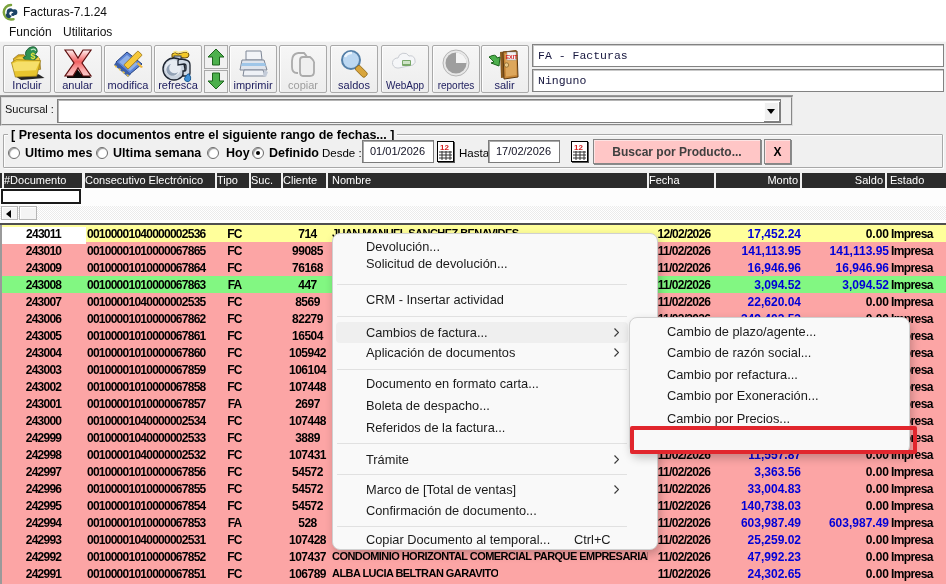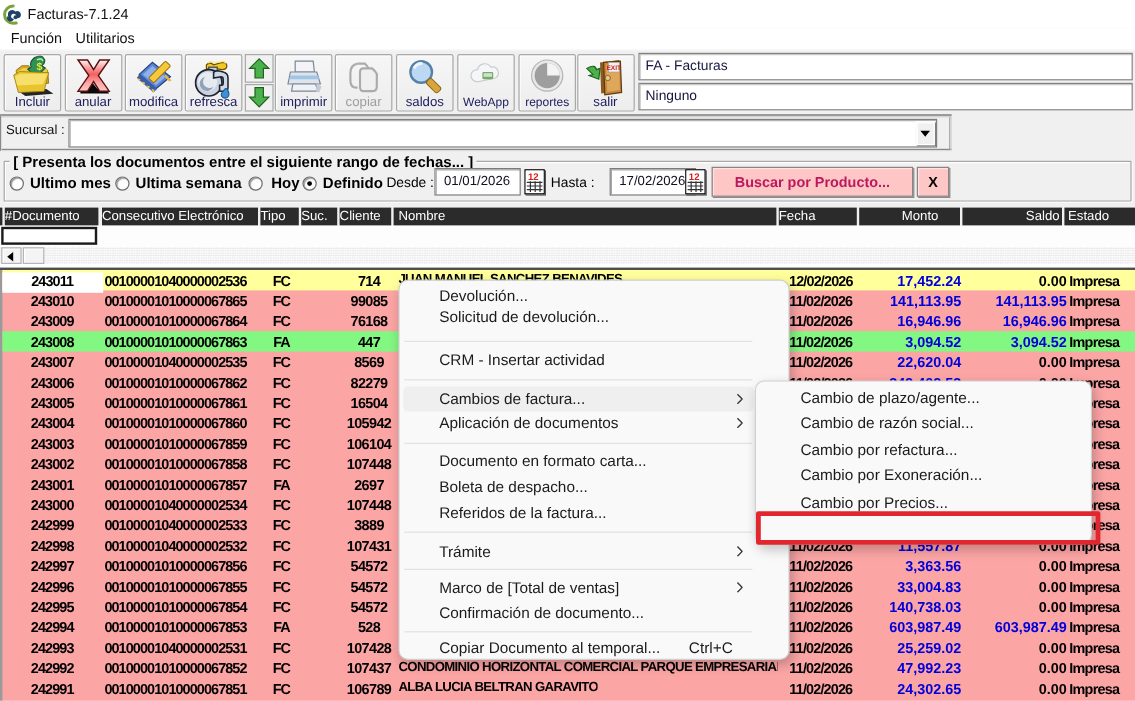--- a/index.html
+++ b/index.html
@@ -11,37 +11,37 @@
 #menubar span.m1{position:absolute;left:9px;top:1px}
 #menubar span.m2{position:absolute;left:63px;top:1px}
 
 #toolbar{position:absolute;left:0;top:41px;width:946px;height:54px;background:#f0f0f0;border-top:1px solid #fafafa}
 .tbtn{position:absolute;top:45px;width:48px;height:48px;background:linear-gradient(#f6f6f6,#ededed);border:1px solid #a9a9a9;border-radius:2px;box-shadow:inset 1px 1px 0 #fdfdfd}
 .tbtn .lbl{position:absolute;bottom:1px;left:0;width:100%;text-align:center;font-size:11px;color:#202060}
 .tbtn .lbl.sm{font-size:10px}
 .tbtn svg{position:absolute;left:50%;top:2px;transform:translateX(-50%)}
 .tbtn.dis .lbl{color:#9d9d9d}
 
-.monobox{position:absolute;left:532px;width:412px;height:23px;background:#fff;border:1px solid #828282;box-shadow:inset 1px 1px 0 #c9c9c9;font-family:Liberation Sans, sans-serif;font-weight:normal;font-size:11.5px;color:#16163e;padding:4px 0 0 5px}
+.monobox{position:absolute;left:532px;width:412px;height:23px;background:#fff;border:1px solid #828282;box-shadow:inset 1px 1px 0 #c9c9c9;font-family:Liberation Mono, monospace;font-weight:normal;font-size:11.5px;color:#16163e;padding:4px 0 0 5px}
 
 #sucpanel{position:absolute;left:0;top:96px;width:793px;height:30px;background:#f0f0f0;border:2px groove #dcdcdc;box-shadow:0 -1px 0 #9a9a9a}
 #suclab{position:absolute;left:5px;top:103px;font-size:11px;color:#111}
 #succombo{position:absolute;left:57px;top:99px;width:724px;height:24px;background:#fff;border:1px solid #7e7e7e;box-shadow:inset 1px 1px 0 #b4b4b4}
 #succbtn{position:absolute;left:763px;top:101px;width:16px;height:20px;background:#f0f0f0;border:1px solid #fff;box-shadow:1px 1px 0 #808080,inset 1px 1px 0 #fdfdfd}
 #succbtn:after{content:"";position:absolute;left:3px;top:7px;border:4px solid transparent;border-top:5px solid #000}
 
 #grp{position:absolute;left:3px;top:134px;width:940px;height:34px;border:1px solid #a8a8a8;box-shadow:inset 1px 1px 0 #fdfdfd, 1px 1px 0 #fdfdfd;border-radius:1px}
 #grplab{position:absolute;left:8px;top:128px;background:#f0f0f0;padding:0 3px;font-size:12.5px;font-weight:bold;color:#000}
 .radio{position:absolute;top:147px;width:12px;height:12px;border-radius:50%;background:#fff;border:1px solid #6c6c6c;box-shadow:inset 1px 1px 1px #9a9a9a}
 .radio.sel:after{content:"";position:absolute;left:3px;top:3px;width:4px;height:4px;border-radius:50%;background:#000}
 .rlab{position:absolute;top:146px;font-size:12.5px;font-weight:bold;color:#000}
 .dlab{position:absolute;top:147px;font-size:11.5px;color:#000}
 .dinput{position:absolute;top:140px;width:72px;height:23px;background:#fff;border:1px solid #7b7b7b;box-shadow:inset 1px 1px 0 #a9a9a9;font-size:11px;color:#101022;padding:4px 0 0 7px}
 .calbtn{position:absolute;top:141px;width:17px;height:21px;background:#fff;border:1px solid #000;box-shadow:1px 1px 0 #555}
-#pinkbtn{position:absolute;left:593px;top:139px;width:168px;height:25px;background:#ffc6c6;border:1px solid #868686;box-shadow:inset 1px 1px 0 #fde3e3,1px 1px 0 #8a8a8a;text-align:center;font-size:12px;font-weight:bold;color:#be185d;padding-top:5px}
+#pinkbtn{position:absolute;left:593px;top:139px;width:168px;height:25px;background:#ffc6c6;border:1px solid #868686;box-shadow:inset 1px 1px 0 #fde3e3,1px 1px 0 #8a8a8a;text-align:center;font-size:12px;font-weight:bold;color:#404040;padding-top:5px}
 #xbtn{position:absolute;left:764px;top:139px;width:27px;height:25px;background:#ffc6c6;border:1px solid #868686;box-shadow:inset 1px 1px 0 #fde3e3,1px 1px 0 #8a8a8a;text-align:center;font-size:12px;font-weight:bold;color:#000;padding-top:5px}
 
 .hd{position:absolute;top:173px;height:15px;background:#2b2b2b;color:#fff;font-size:11px;white-space:nowrap;overflow:hidden;padding-top:1px}
 .hd.ctr{text-align:left}
 .hd.rgt{text-align:right}
 
 #filterrow{position:absolute;left:0;top:188px;width:946px;height:18px;background:#fdfdfd}
 #searchbox{position:absolute;left:1px;top:189px;width:80px;height:15px;background:#fff;border:2px solid #1a1a1a}
 #hscroll{position:absolute;left:0;top:206px;width:946px;height:14px;background:repeating-conic-gradient(#ffffff 0% 25%,#ebebeb 0% 50%) 0 0/2px 2px}
 #hsb1{position:absolute;left:1px;top:206px;width:17px;height:14px;background:#f4f4f4;border:1px solid #b5b5b5;box-shadow:inset 1px 1px 0 #fff}
@@ -237,37 +237,37 @@
 <div class="rlab" style="left:269px">Definido</div>
 
 <div class="dlab" style="left:322px">Desde :</div>
 <div class="dinput" style="left:362px">01/01/2026</div>
 <div class="calbtn" style="left:437px"><svg width="15" height="19" viewBox="0 0 15 19">
       <rect x="0" y="0" width="15" height="19" fill="#fff"></rect>
       <text x="2" y="8" font-size="8" font-weight="bold" fill="#d42020">12</text>
       <path d="M1 10 h13 M1 13 h13 M1 16 h13 M4 9 v9 M8 9 v9 M12 9 v9" stroke="#333" stroke-width="1"></path>
     </svg></div>
 <div class="dlab" style="left:459px">Hasta :</div>
-<div class="dinput" style="left:508px">17/02/2026</div>
+<div class="dinput" style="left:488px">17/02/2026</div>
 <div class="calbtn" style="left:570.5px"><svg width="15" height="19" viewBox="0 0 15 19">
       <rect x="0" y="0" width="15" height="19" fill="#fff"></rect>
       <text x="2" y="8" font-size="8" font-weight="bold" fill="#d42020">12</text>
       <path d="M1 10 h13 M1 13 h13 M1 16 h13 M4 9 v9 M8 9 v9 M12 9 v9" stroke="#333" stroke-width="1"></path>
     </svg></div>
 <div id="pinkbtn">Buscar por Producto...</div>
 <div id="xbtn">X</div>
 <div class="hd" style="left:0;width:2px"></div>
 <div class="hd ctr" style="left:4px;width:78px">#Documento</div>
 <div class="hd ctr" style="left:85px;width:130px">Consecutivo Electrónico</div>
 <div class="hd ctr" style="left:217px;width:32px">Tipo</div>
 <div class="hd ctr" style="left:251px;width:30px">Suc.</div>
 <div class="hd ctr" style="left:283px;width:43px">Cliente</div>
 <div class="hd" style="left:328px;width:319px;padding-left:4px">Nombre</div>
 <div class="hd ctr" style="left:649px;width:65px">Fecha</div>
-<div class="hd rgt" style="left:716px;width:84px;padding-right:18px">Monto</div>
+<div class="hd rgt" style="left:716px;width:84px;padding-right:2px">Monto</div>
 <div class="hd rgt" style="left:802px;width:83px;padding-right:2px">Saldo</div>
 <div class="hd" style="left:887px;width:59px;padding-left:3px">Estado</div>
 <div id="filterrow"></div>
 <div id="searchbox"></div>
 <div id="hscroll"></div>
 <div id="hsb1"></div>
 <div id="hsb2"></div>
 <div id="whitegap"></div>
 <div id="topline"></div>
 <div id="grid">

